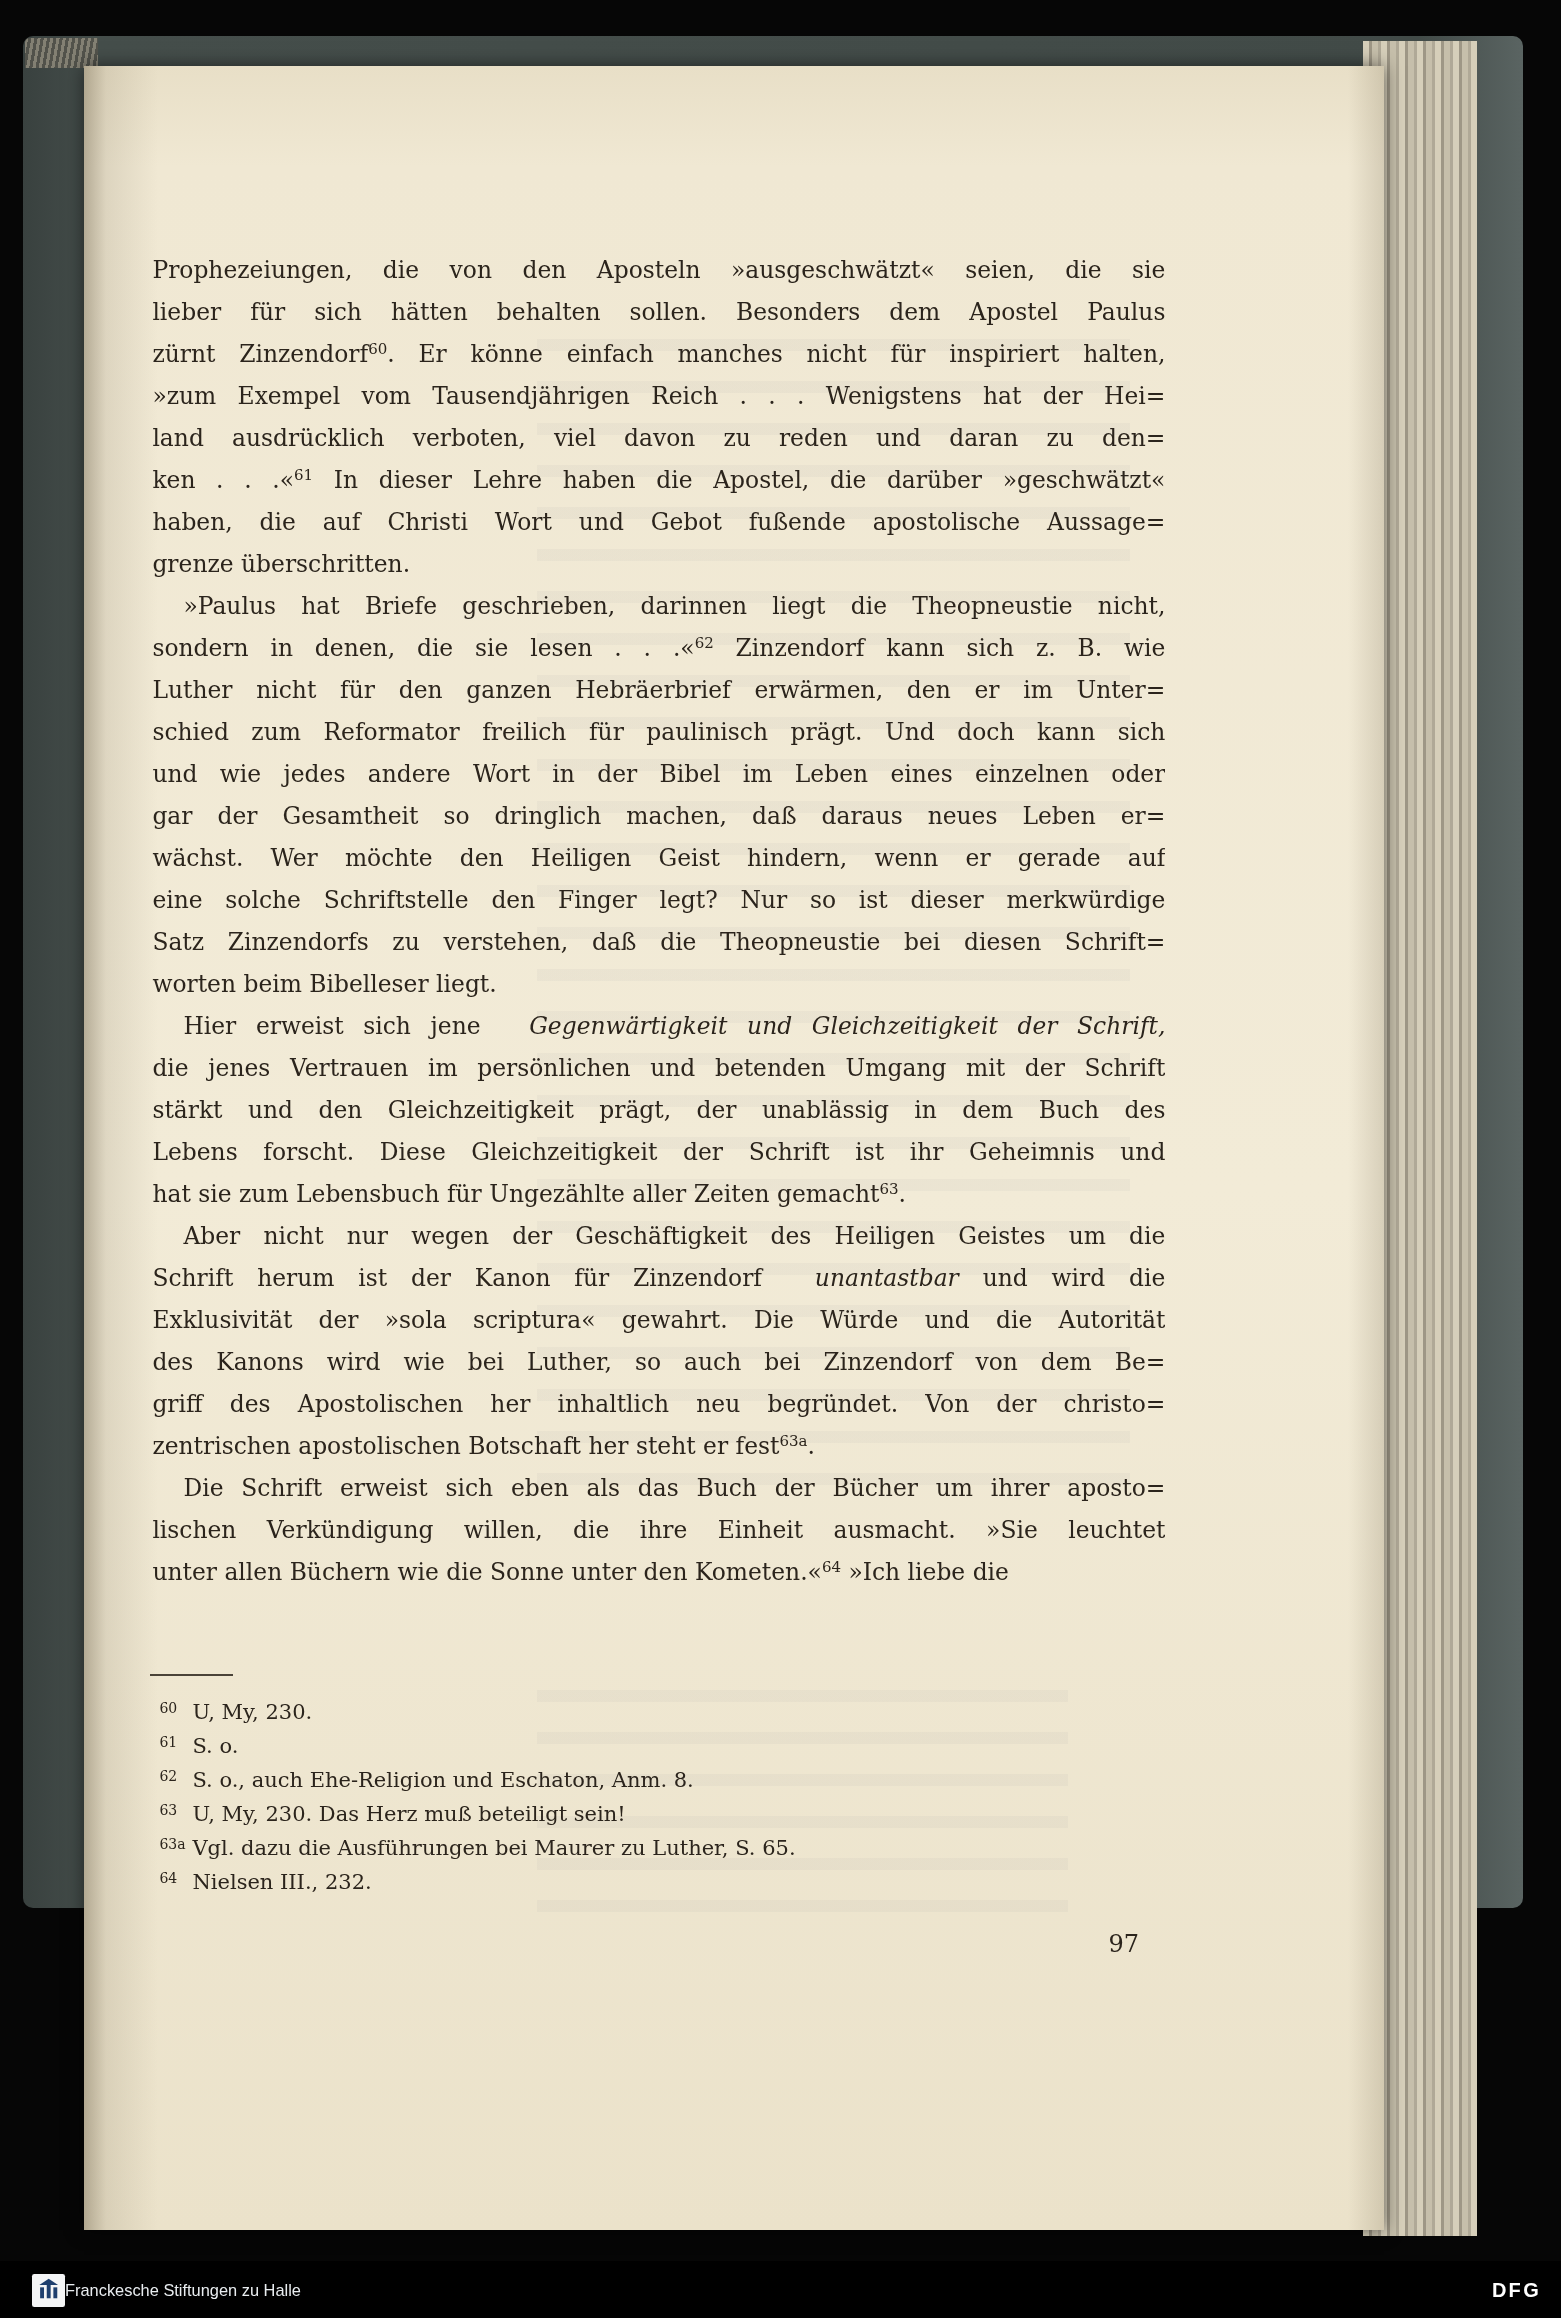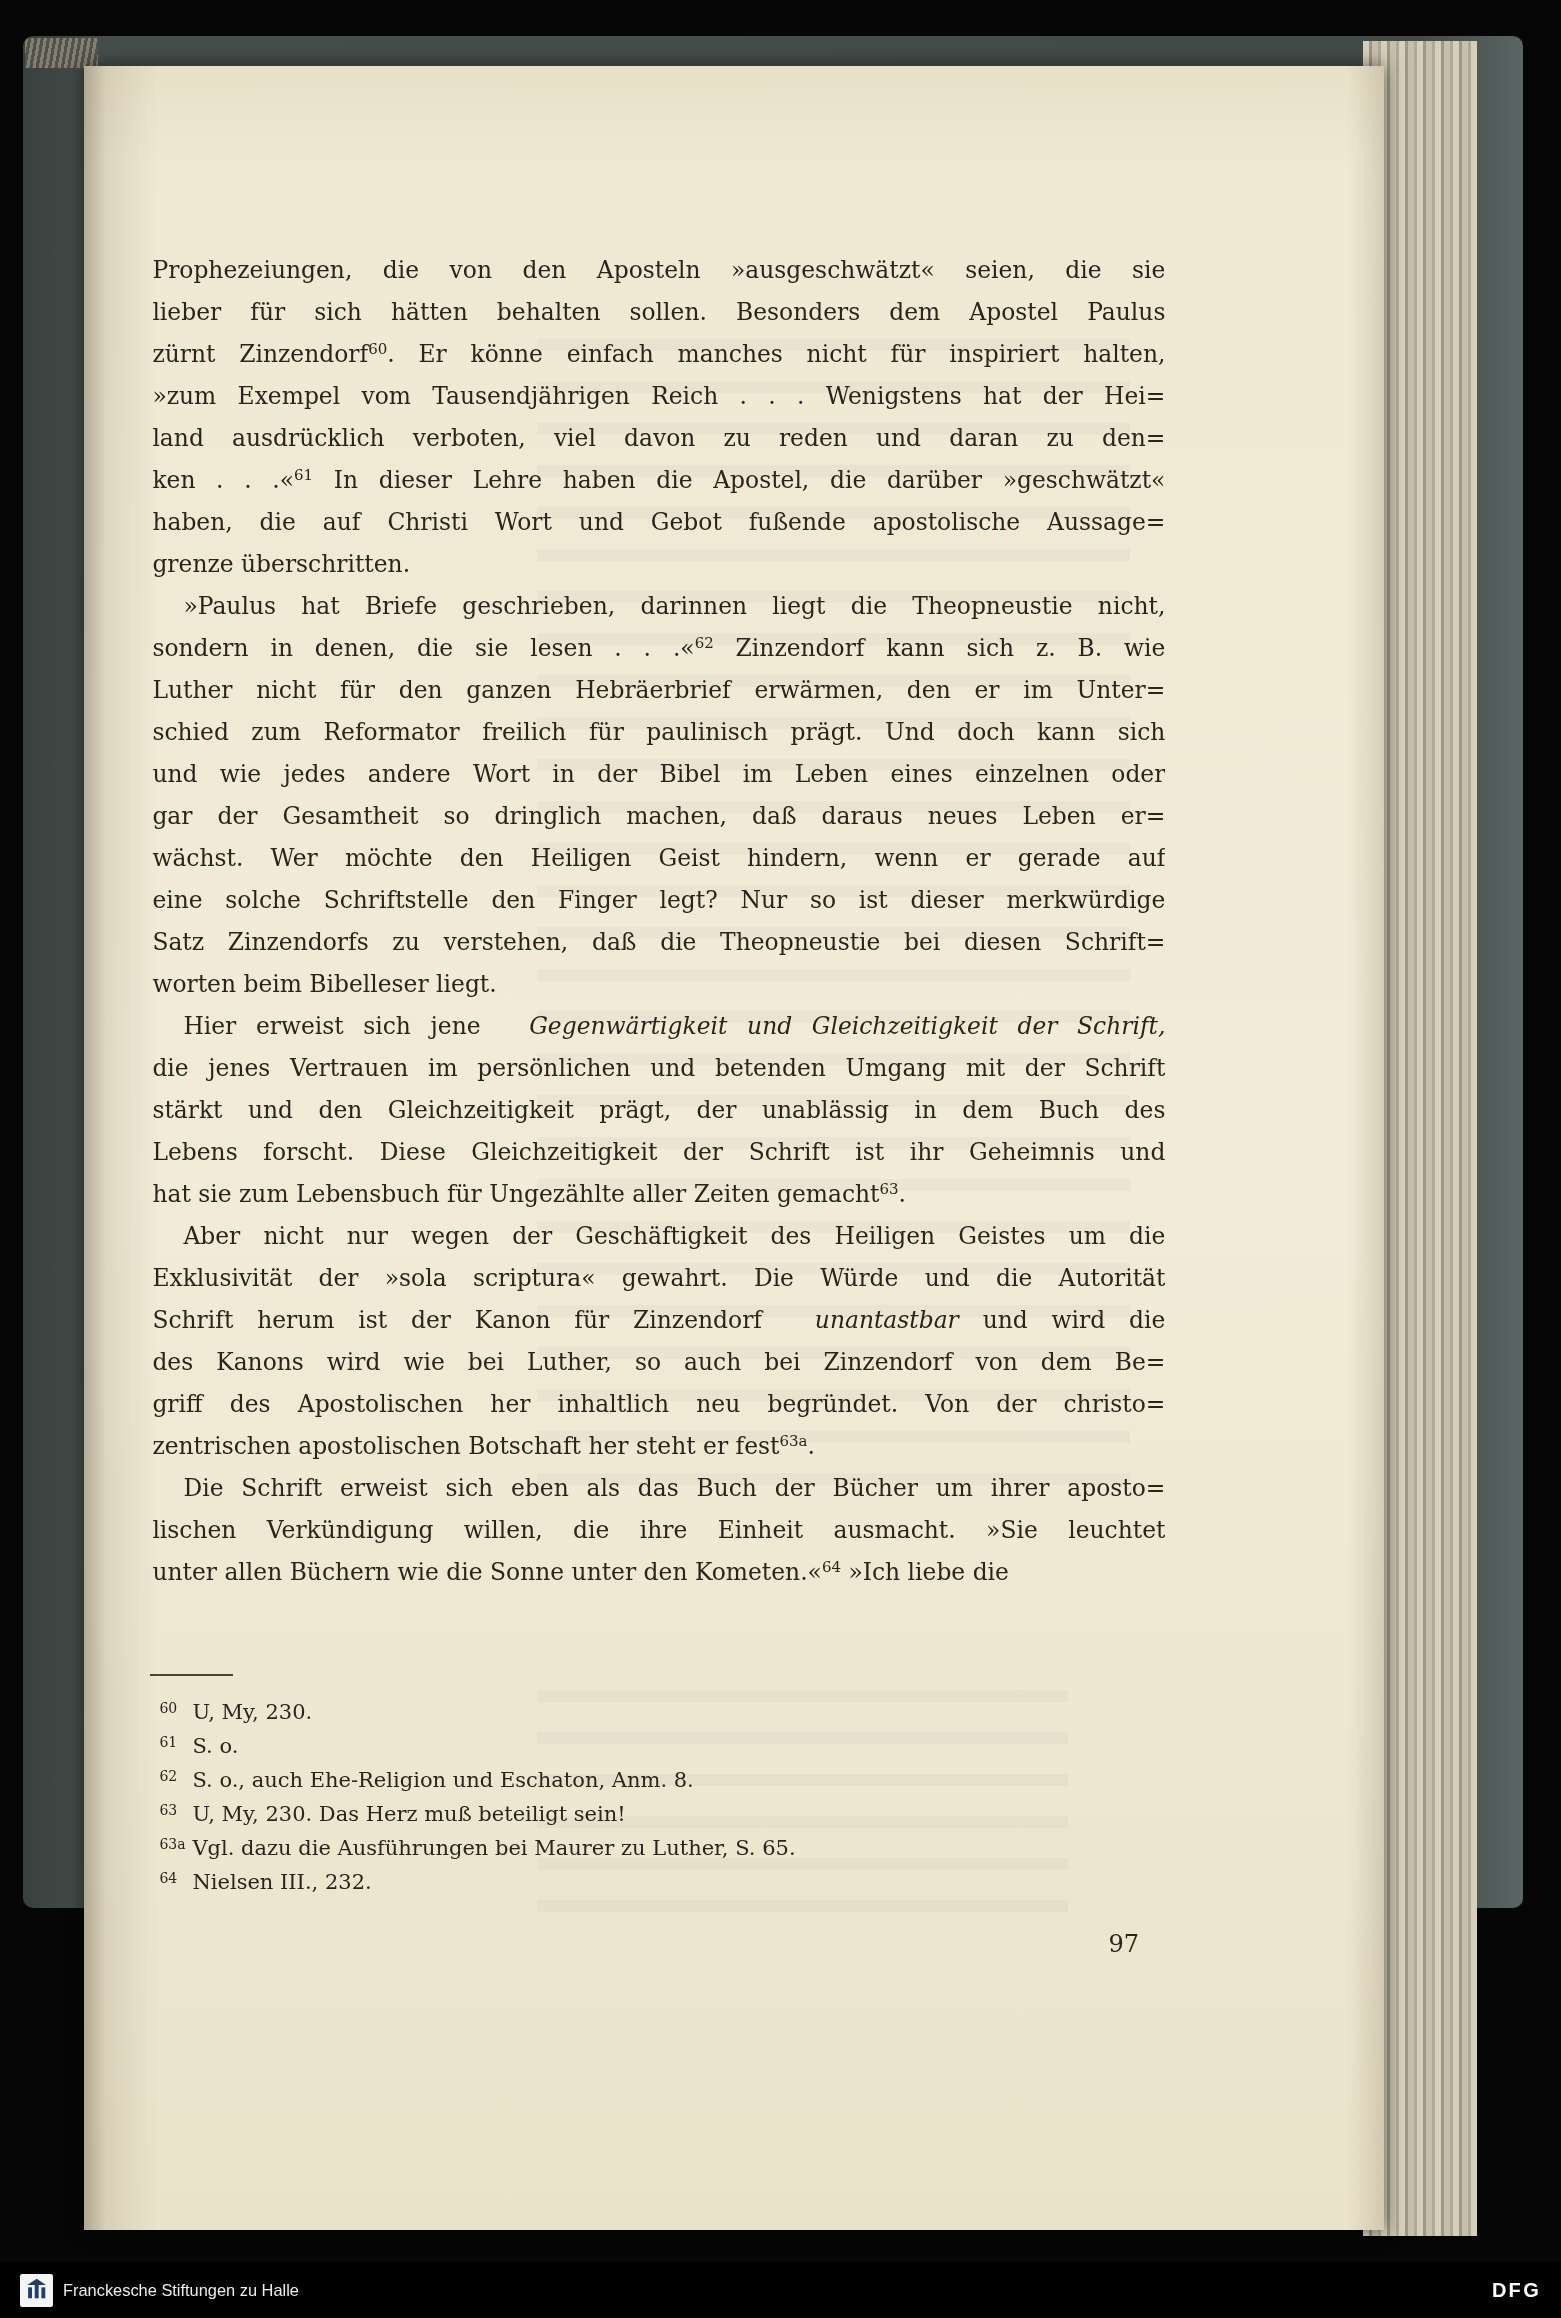--- a/index.html
+++ b/index.html
@@ -38,22 +38,22 @@
   .fn-rule{position:absolute;left:66px;top:1608px;width:83px;height:1.6px;background:#4a4338;}
   .footnotes{position:absolute;left:75px;top:1630px;width:984px;color:#2b241c;
     font-size:21px;line-height:32px;}
   .fn-marker{display:inline-block;min-width:33px;font-size:14px;position:relative;top:-6.2px;}
 
   .page-number{position:absolute;left:1024px;top:1864px;font-size:24px;color:#2b241c;}
 
   
   .viewer-footer{position:absolute;left:0;top:2261px;width:1561px;height:58px;background:#000;
     display:flex;align-items:center;justify-content:space-between;padding:0 20px;box-sizing:border-box;}
-  .footer-left{display:flex;align-items:center;gap:10px;color:#e9edf0;
-    font-family:"Liberation Sans",sans-serif;font-size:16.4px;}
+  .footer-left{display:flex;align-items:center;gap:0;color:#e9edf0;
+    font-family:"Liberation Sans",sans-serif;font-size:16.4px;margin-left:12px;}
   .logo-mark{width:33px;height:33px;background:#f4f5f6;border-radius:2.3px;
     display:flex;align-items:center;justify-content:center;flex:0 0 auto;}
   .dfg{color:#fff;font-family:"Liberation Sans",sans-serif;font-weight:bold;
     font-size:20px;letter-spacing:2.3px;}
 </style>
 </head>
 <body>
 
 <div class="stage">
   <div class="book">
@@ -88,22 +88,22 @@
           </div>
           <div class="para indent">
             <div class="line">Hier erweist sich jene <span class="it">Gegenwärtigkeit und Gleichzeitigkeit der Schrift,</span></div>
             <div class="line">die jenes Vertrauen im persönlichen und betenden Umgang mit der Schrift</div>
             <div class="line">stärkt und den Gleichzeitigkeit prägt, der unablässig in dem Buch des</div>
             <div class="line">Lebens forscht. Diese Gleichzeitigkeit der Schrift ist ihr Geheimnis und</div>
             <div class="line last">hat sie zum Lebensbuch für Ungezählte aller Zeiten gemacht<span class="sup">63</span>.</div>
           </div>
           <div class="para indent">
             <div class="line">Aber nicht nur wegen der Geschäftigkeit des Heiligen Geistes um die</div>
+            <div class="line">Schrift herum ist der Kanon für Zinzendorf <span class="it">unantastbar</span> und wird die</div>
             <div class="line">Exklusivität der »sola scriptura« gewahrt. Die Würde und die Autorität</div>
-            <div class="line">Schrift herum ist der Kanon für Zinzendorf <span class="it">unantastbar</span> und wird die</div>
             <div class="line">des Kanons wird wie bei Luther, so auch bei Zinzendorf von dem Be=</div>
             <div class="line">griff des Apostolischen her inhaltlich neu begründet. Von der christo=</div>
             <div class="line last">zentrischen apostolischen Botschaft her steht er fest<span class="sup">63a</span>.</div>
           </div>
           <div class="para indent">
             <div class="line">Die Schrift erweist sich eben als das Buch der Bücher um ihrer aposto=</div>
             <div class="line">lischen Verkündigung willen, die ihre Einheit ausmacht. »Sie leuchtet</div>
             <div class="line last">unter allen Büchern wie die Sonne unter den Kometen.«<span class="sup">64</span> »Ich liebe die</div>
           </div>
         </div>

